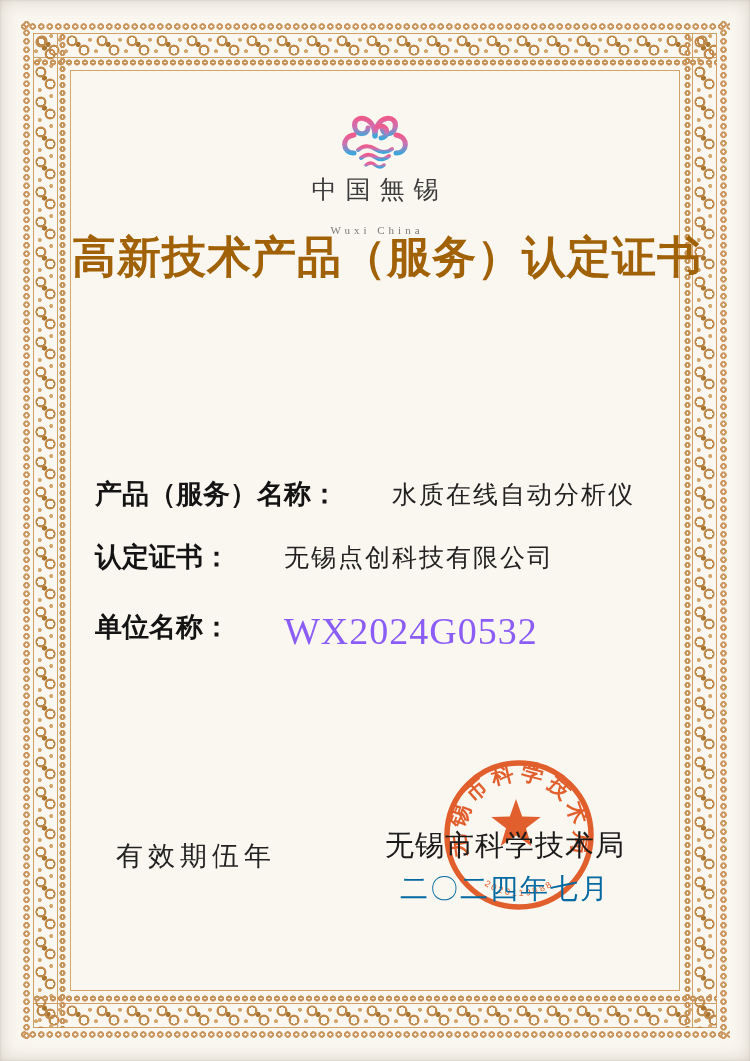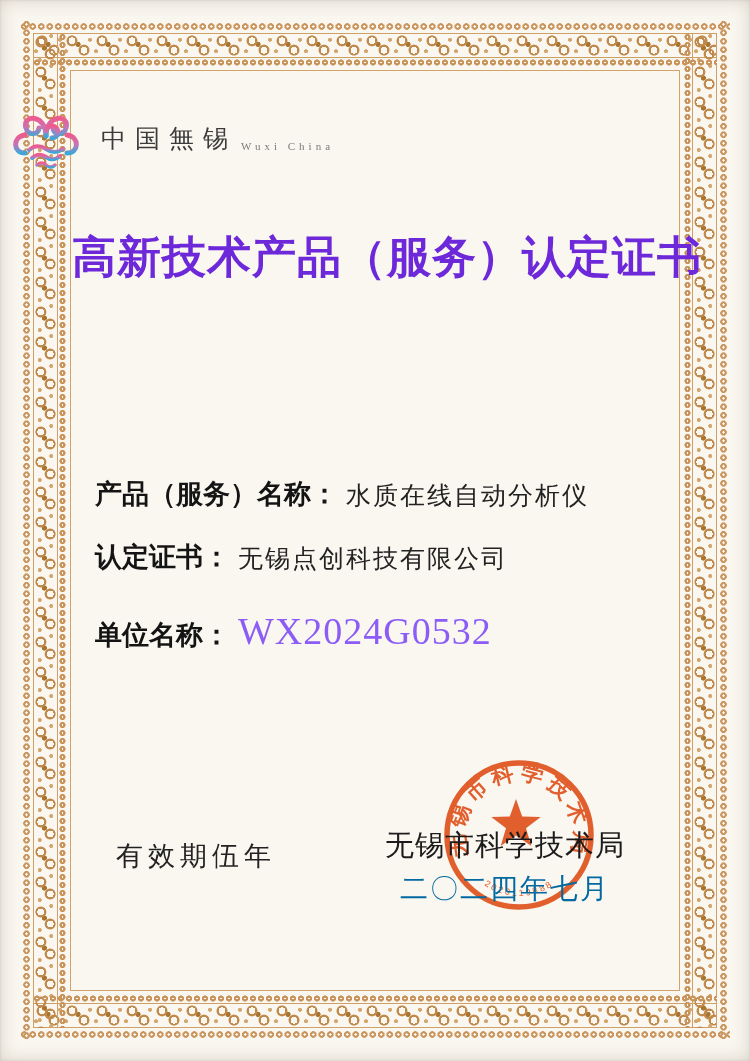--- a/index.html
+++ b/index.html
@@ -51,29 +51,29 @@
   .s-top{top:33px;} .s-bottom{bottom:33px;} .s-left{left:33px;} .s-right{right:33px;}
   .ib-top{top:56px;} .ib-bottom{bottom:56px;} .ib-left{left:56px;} .ib-right{right:56px;}
   .beads-h2{height:13px;left:33px;right:33px;
     background-image:radial-gradient(circle at center,#ffffff 0 1px,#c9955c 1px 2.8px,rgba(201,149,92,0) 3.4px);
     background-size:8px 13px;}
   .beads-v2{width:13px;top:33px;bottom:33px;
     background-image:radial-gradient(circle at center,#ffffff 0 1px,#c9955c 1px 2.8px,rgba(201,149,92,0) 3.4px);
     background-size:13px 8px;}
   .hairline{position:absolute;left:70px;right:70px;top:70px;bottom:70px;border:1px solid #d2a46c;}
   
-  .logo{position:absolute;left:0;right:0;top:104px;display:flex;flex-direction:row;align-items:center;z-index:2;}
+  .logo{position:absolute;left:0;right:0;top:104px;display:flex;flex-direction:column;align-items:center;z-index:2;}
   .logo-cn{margin-top:3px;font-family:"Liberation Serif","DejaVu Serif",serif;font-size:25px;letter-spacing:9px;color:#3b3b3b;text-indent:9px;}
   .logo-en{margin-top:18px;font-family:"Liberation Serif","DejaVu Serif",serif;font-size:11px;letter-spacing:4px;color:#7a7a7a;text-indent:4px;}
   .title{
     position:absolute;left:72px;right:72px;top:228px;z-index:2;
     text-align:center;font-family:"Liberation Serif","DejaVu Serif",serif;
-    font-size:44px;font-weight:800;color:#6d28d9;letter-spacing:1px;white-space:nowrap;
+    font-size:44px;font-weight:800;color:#a16207;letter-spacing:1px;white-space:nowrap;
   }
-  .field{position:absolute;left:95px;right:76px;display:flex;align-items:flex-end;z-index:2;}
+  .field{position:absolute;left:95px;right:76px;display:flex;align-items:center;z-index:2;gap:46px;}
   .f1{top:476px;} .f2{top:539px;} .f3{top:601px;}
   .field .label{font-family:"Liberation Sans","DejaVu Sans",sans-serif;font-weight:700;font-size:27px;color:#141414;}
   .field .value{margin-left:8px;font-family:"Liberation Serif","DejaVu Serif",serif;font-size:25px;color:#222;letter-spacing:2px;}
   .field .value-serial{margin-left:8px;font-family:"Liberation Serif","DejaVu Serif",serif;font-size:38px;color:#8b5cf6;letter-spacing:1px;margin-top:8px;}
   .validity{position:absolute;left:116px;top:838px;z-index:2;
     font-family:Liberation Mono, monospace;font-size:27px;color:#222;letter-spacing:5px;}
   .issuer-block{position:absolute;left:355px;top:826px;width:300px;text-align:center;z-index:3;}
   .issuer{font-family:"Liberation Serif","DejaVu Serif",serif;font-size:29px;color:#1b1b1b;letter-spacing:1px;white-space:nowrap;}
   .issue-date{margin-top:4px;font-family:"Liberation Serif","DejaVu Serif",serif;font-size:28px;color:#0369a1;letter-spacing:2px;white-space:nowrap;}
   .seal{position:absolute;left:432px;top:748px;width:174px;height:174px;z-index:1;opacity:.92;mix-blend-mode:multiply;}

